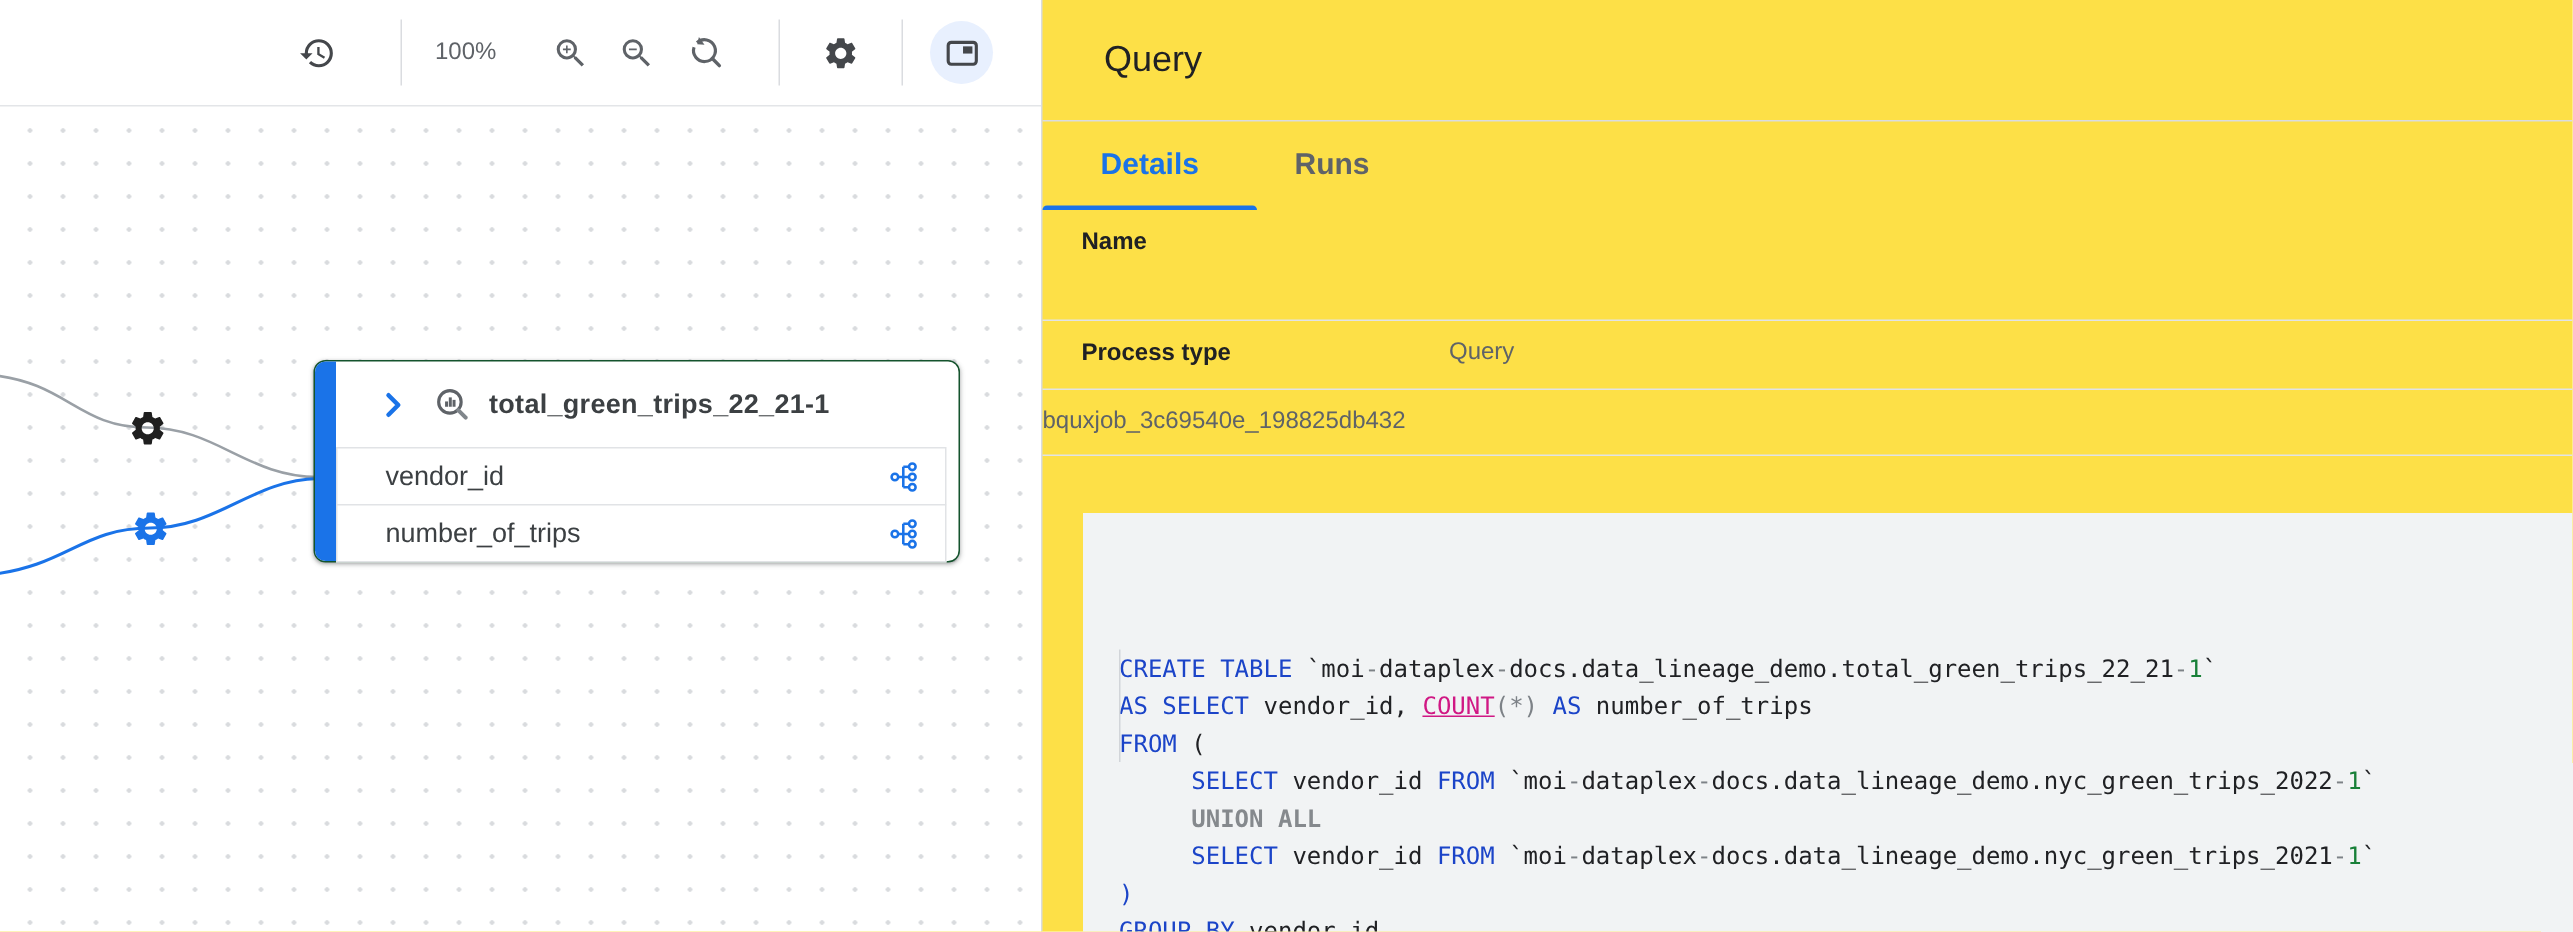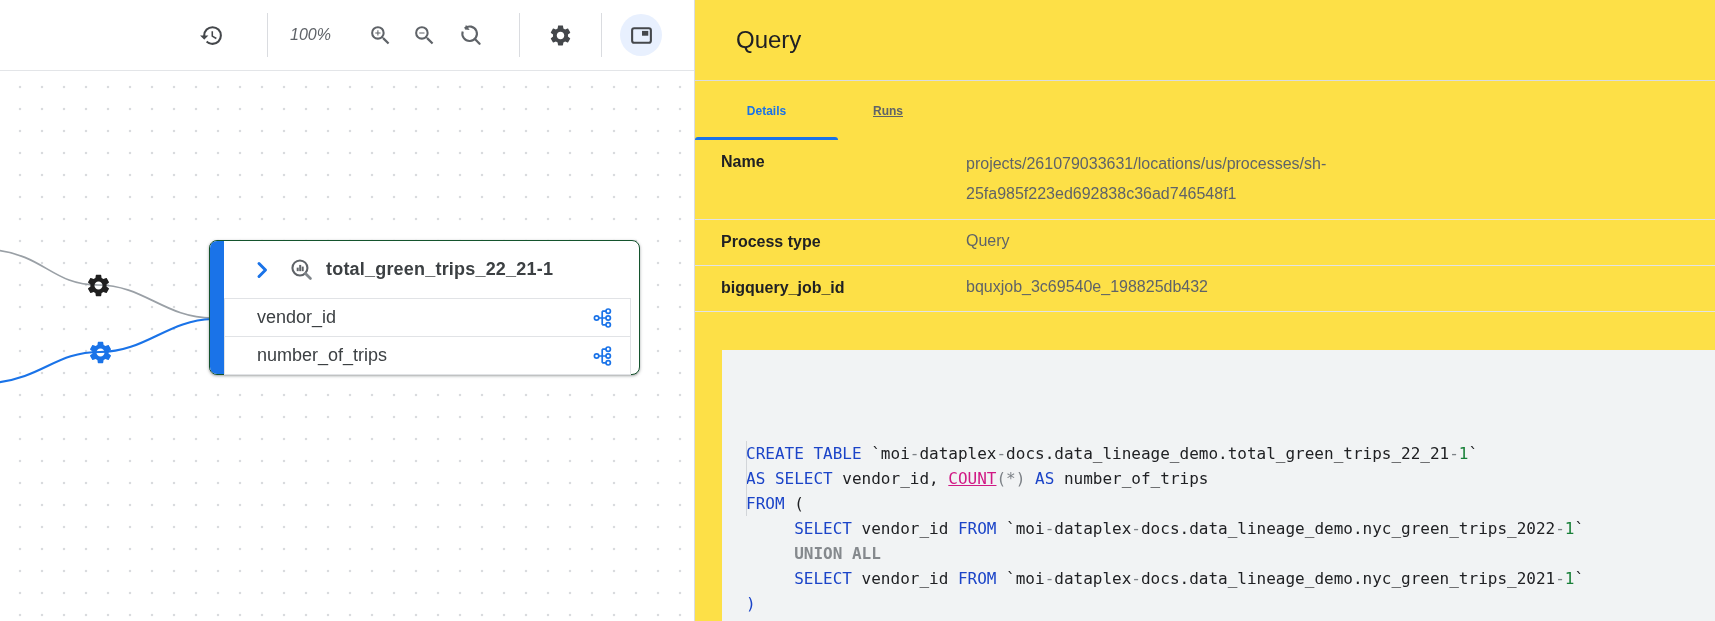--- a/index.html
+++ b/index.html
@@ -34,47 +34,47 @@
   .node-cols{margin:0 8px 5px 0;}
   .node-col{
     height:37px;border:1px solid #e1e3e6;margin-top:-1px;background:#fff;
     display:flex;align-items:center;padding:0 14px 0 32px;cursor:pointer;
   }
   .node-col:first-child{margin-top:0;}
   .node-col-name{font-size:18px;color:#3c4043;}
   .lineage-icon{margin-left:auto;width:24px;height:24px;cursor:pointer;}
 
   
-  .canvas-toolbar{position:absolute;left:0;top:0;width:694px;height:70px;background:#fff;border-bottom:1px solid #e3e5e8;font-style:italic;}
+  .canvas-toolbar{position:absolute;left:0;top:0;width:694px;height:70px;background:#fff;border-bottom:1px solid #e3e5e8;}
   .tb-item{position:absolute;top:15px;width:40px;height:40px;border:none;background:transparent;border-radius:50%;
     display:flex;align-items:center;justify-content:center;padding:0;cursor:pointer;}
   .tb-item svg{width:25px;height:25px;}
   .tb-sep{position:absolute;top:13px;width:1px;height:44px;background:#dadce0;}
   .tb-zoom-label{position:absolute;top:0;height:70px;display:flex;align-items:center;font-size:16px;color:#5f6368;}
   .tb-toggle{background:#e8f0fe;width:42px;height:42px;top:14px;}
 
   
   .side-panel{position:absolute;left:694px;top:0;width:1021px;height:621px;background:#fde047;border-left:1px solid #dadce0;box-sizing:border-box;}
   .panel-header{height:81px;border-bottom:1px solid #dadce0;display:flex;align-items:center;box-sizing:border-box;}
   .panel-title{padding-left:41px;font-size:24px;color:#202124;}
   .tab-bar{height:59px;display:flex;align-items:stretch;}
   .tab{position:relative;display:flex;align-items:center;justify-content:center;
-    font-size:12px;font-weight:700;color:#5f6368;cursor:pointer;border:none;background:none;padding:0;}
+    font-size:20px;font-weight:700;color:#5f6368;cursor:pointer;border:none;background:none;padding:0;}
   .tab.details{width:143px;}
-  .tab.runs{width:100px;text-decoration:underline;}
+  .tab.runs{width:100px;}
   .tab.active{color:#1a73e8;}
   .tab.active::after{content:"";position:absolute;left:0;right:0;bottom:0;height:3px;background:#1a73e8;border-radius:3px 3px 0 0;}
 
   .detail-table{margin:0;}
   .detail-row{display:flex;border-bottom:1px solid #e1e3e6;padding:9px 0 10px;}
   .detail-label{width:245px;flex:none;padding-left:26px;box-sizing:content-box;
     font-size:16px;font-weight:700;color:#202124;line-height:26px;}
   .detail-value{font-size:16px;color:#5f6368;line-height:30px;max-width:560px;overflow-wrap:break-word;}
   .detail-row.r2 .detail-value,.detail-row.r3 .detail-value{line-height:24px;}
-  .detail-row.r1{min-height:74px;box-sizing:border-box;}
+  .detail-row.r1{min-height:74px;box-sizing:border-box;gap:32px;}
 
   .sql-block{
     position:relative;margin:38px 0 0 27px;padding:16px 24px 44px 24px;
     background:#f1f3f4;font-family:"DejaVu Sans Mono",monospace;
     font-size:16px;line-height:25px;white-space:pre;color:#202124;
   }
   .indent-guide{position:absolute;left:24px;top:91px;width:1px;height:75px;background:#d2d5d9;}
   .tk-kw{color:#1b44c8;}
   .tk-fn{color:#d01884;text-decoration:underline;}
   .tk-num{color:#188038;}
@@ -197,28 +197,26 @@
   </div>
 
   <div class="tab-bar">
     <button class="tab details active">Details</button>
     <button class="tab runs">Runs</button>
   </div>
 
   <div class="detail-table">
     <div class="detail-row r1">
       <div class="detail-label">Name</div>
-      <div class="detail-value">projects/261079033631/locations/us/processes/sh-25fa985f223ed692838c36ad746548f1</div>
     </div>
     <div class="detail-row r2">
       <div class="detail-label">Process type</div>
       <div class="detail-value">Query</div>
     </div>
     <div class="detail-row r3">
-      <div class="detail-label">bigquery_job_id</div>
       <div class="detail-value">bquxjob_3c69540e_198825db432</div>
     </div>
   </div>
 
   <div class="sql-block">
     <div class="indent-guide"></div>
   <div class="sql-line"><span class="tk-kw">CREATE TABLE</span><span class="tk-pl"> `moi</span><span class="tk-op">-</span><span class="tk-pl">dataplex</span><span class="tk-op">-</span><span class="tk-pl">docs.data_lineage_demo.total_green_trips_22_21</span><span class="tk-op">-</span><span class="tk-num">1</span><span class="tk-pl">`</span></div><div class="sql-line"><span class="tk-kw">AS SELECT</span><span class="tk-pl"> vendor_id, </span><span class="tk-fn">COUNT</span><span class="tk-op">(*)</span><span class="tk-pl"> </span><span class="tk-kw">AS</span><span class="tk-pl"> number_of_trips</span></div><div class="sql-line"><span class="tk-kw">FROM</span><span class="tk-pl"> (</span></div><div class="sql-line"><span class="tk-pl">     </span><span class="tk-kw">SELECT</span><span class="tk-pl"> vendor_id </span><span class="tk-kw">FROM</span><span class="tk-pl"> `moi</span><span class="tk-op">-</span><span class="tk-pl">dataplex</span><span class="tk-op">-</span><span class="tk-pl">docs.data_lineage_demo.nyc_green_trips_2022</span><span class="tk-op">-</span><span class="tk-num">1</span><span class="tk-pl">`</span></div><div class="sql-line"><span class="tk-pl">     </span><span class="tk-cm">UNION ALL</span></div><div class="sql-line"><span class="tk-pl">     </span><span class="tk-kw">SELECT</span><span class="tk-pl"> vendor_id </span><span class="tk-kw">FROM</span><span class="tk-pl"> `moi</span><span class="tk-op">-</span><span class="tk-pl">dataplex</span><span class="tk-op">-</span><span class="tk-pl">docs.data_lineage_demo.nyc_green_trips_2021</span><span class="tk-op">-</span><span class="tk-num">1</span><span class="tk-pl">`</span></div><div class="sql-line"><span class="tk-kw">)</span></div><div class="sql-line"><span class="tk-kw">GROUP BY</span><span class="tk-pl"> vendor_id</span></div></div>
 </div>
 
 </body></html>

